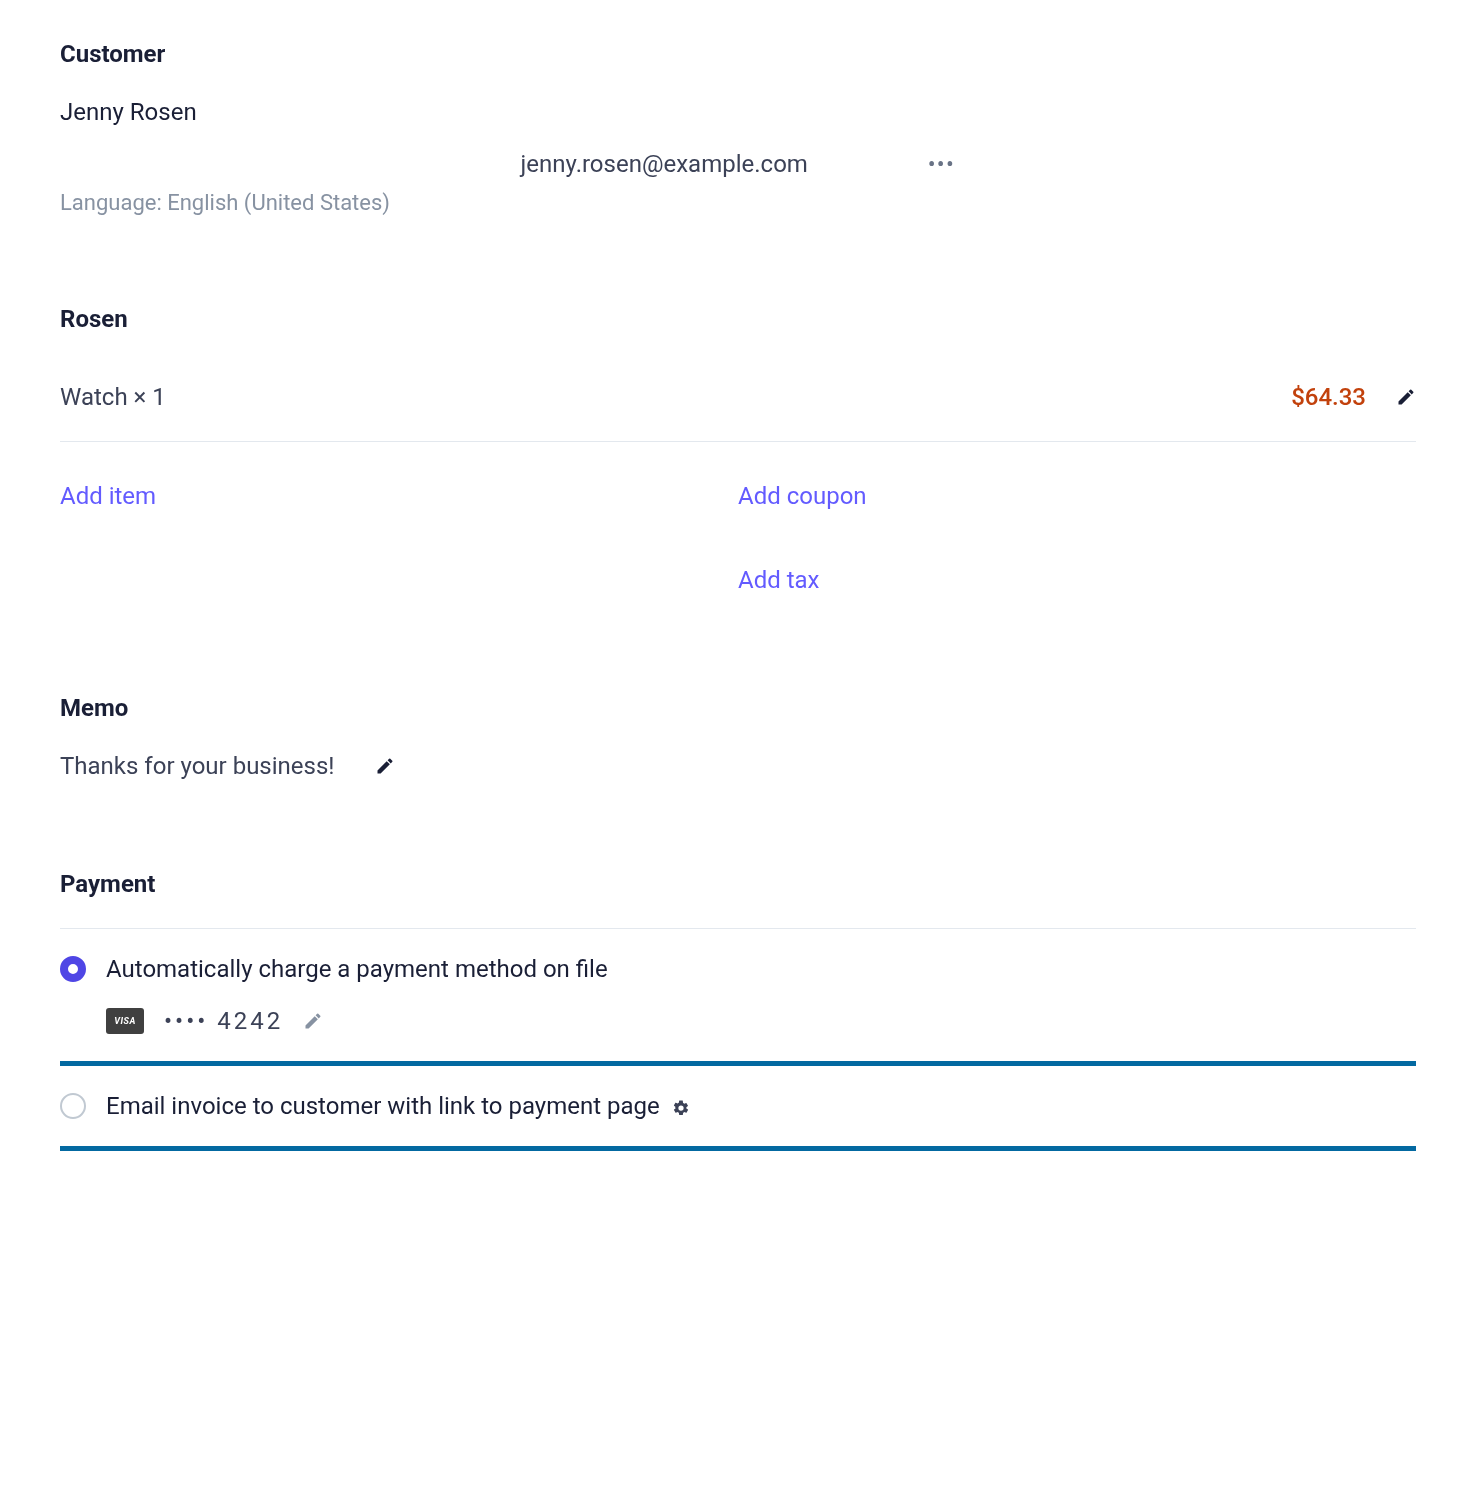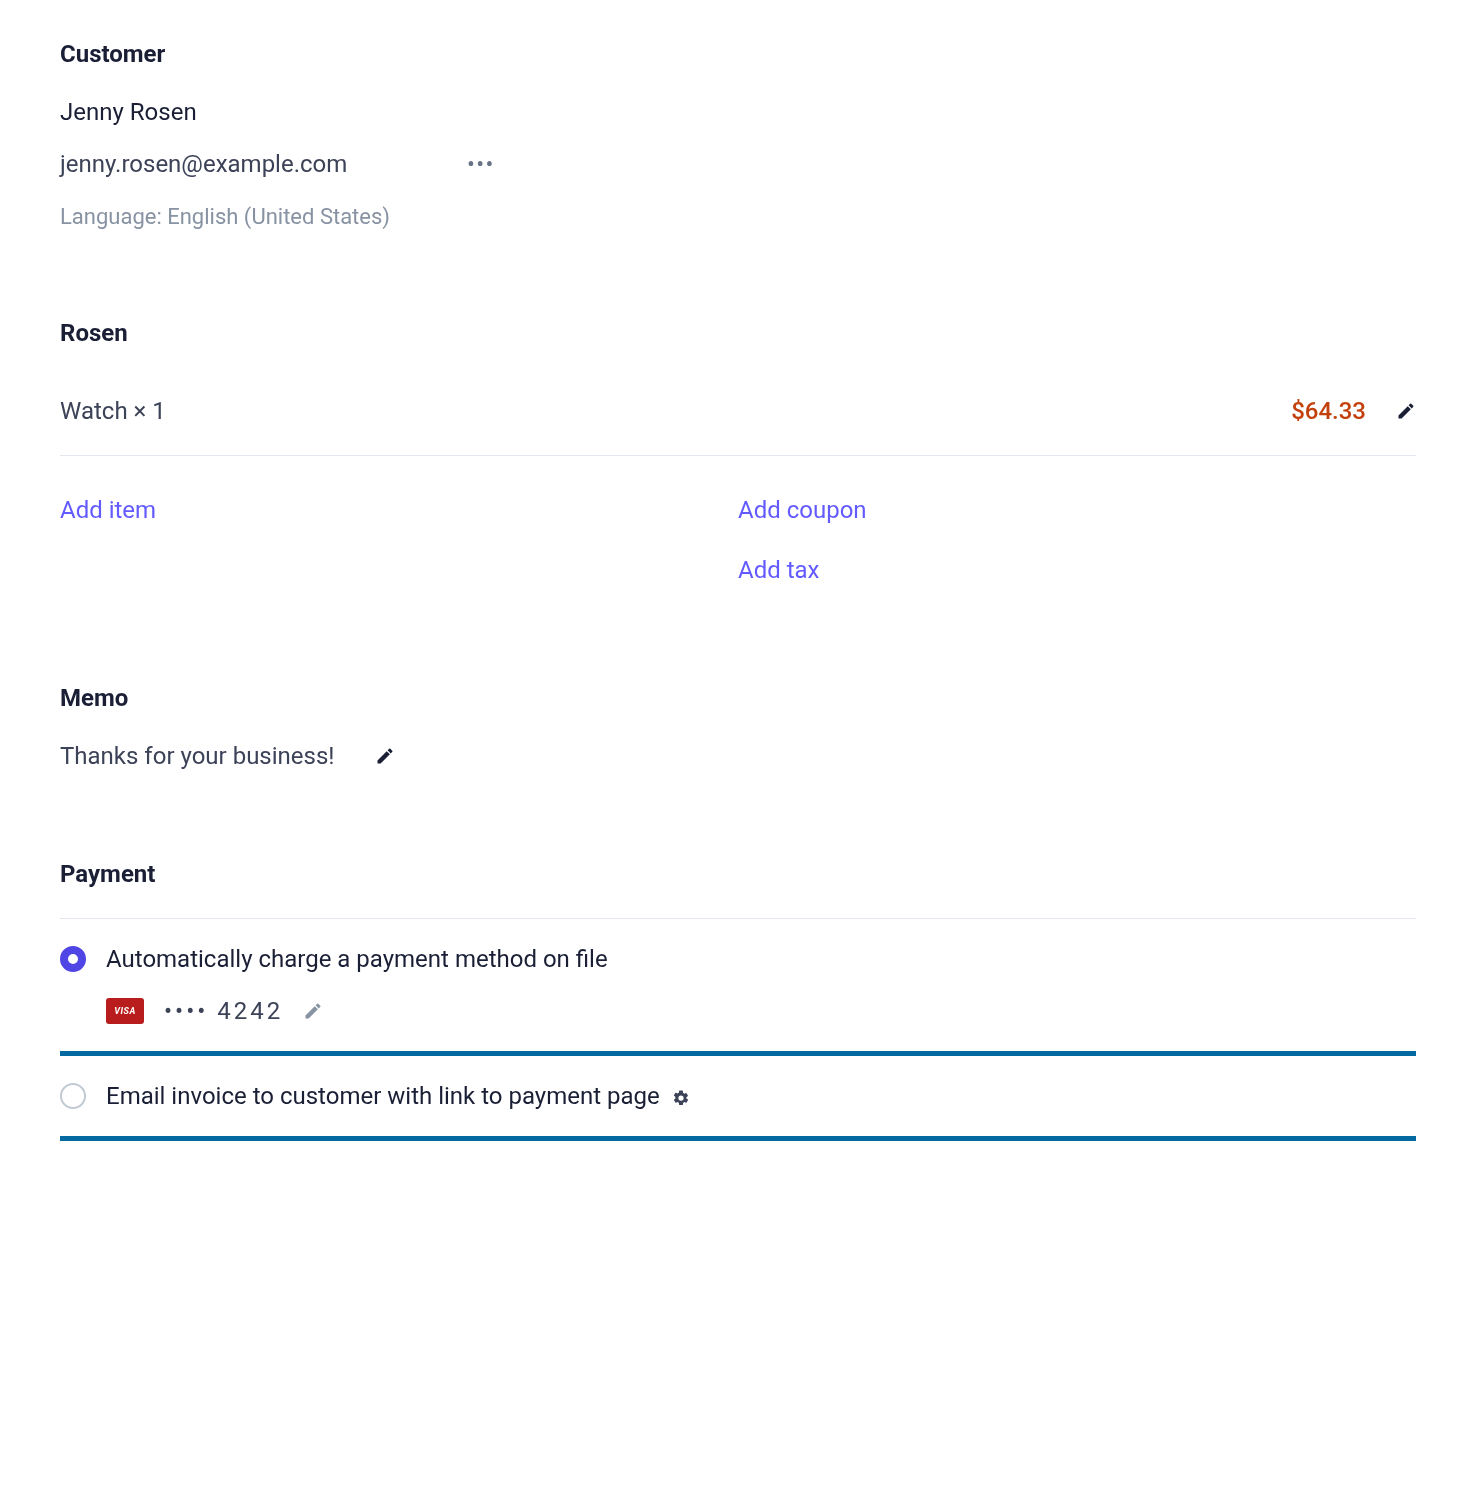--- a/index.html
+++ b/index.html
@@ -25,21 +25,22 @@
   .customer-name {
     font-size: 24px;
     font-weight: 400;
     color: #1a1f36;
     margin-bottom: 24px;
   }
   .customer-email-row {
     display: flex;
     align-items: center;
     gap: 120px;
-    margin-bottom: 26px;
+    margin-bottom: 12px;
+    justify-content: center;
   }
   .customer-email {
     font-size: 24px;
     color: #3c4257;
   }
   .more-icon {
     color: #697386;
     font-size: 20px;
     cursor: pointer;
     letter-spacing: 2px;
@@ -101,21 +102,21 @@
   .edit-icon {
     cursor: pointer;
     display: inline-flex;
   }
   .edit-icon svg { width: 20px; height: 20px; }
 
   .item-actions {
     display: grid;
     grid-template-columns: 1fr 1fr;
     padding-top: 30px;
-    gap: 12px 0;
+    gap: 36px 0;
   }
   .link-btn {
     font-size: 24px;
     color: #635bff;
     cursor: pointer;
     background: none;
     border: none;
     text-align: left;
     font-family: inherit;
     padding: 10px 0;
@@ -175,21 +176,21 @@
   .card-detail {
     display: flex;
     align-items: center;
     gap: 20px;
     margin-top: 24px;
     margin-left: 46px;
   }
   .visa-badge {
     width: 38px;
     height: 26px;
-    background: #b91c1c;
+    background: #404040;
     border-radius: 3px;
     display: flex;
     align-items: center;
     justify-content: center;
   }
   .visa-text {
     color: #fff;
     font-size: 9px;
     font-weight: 700;
     font-style: italic;

